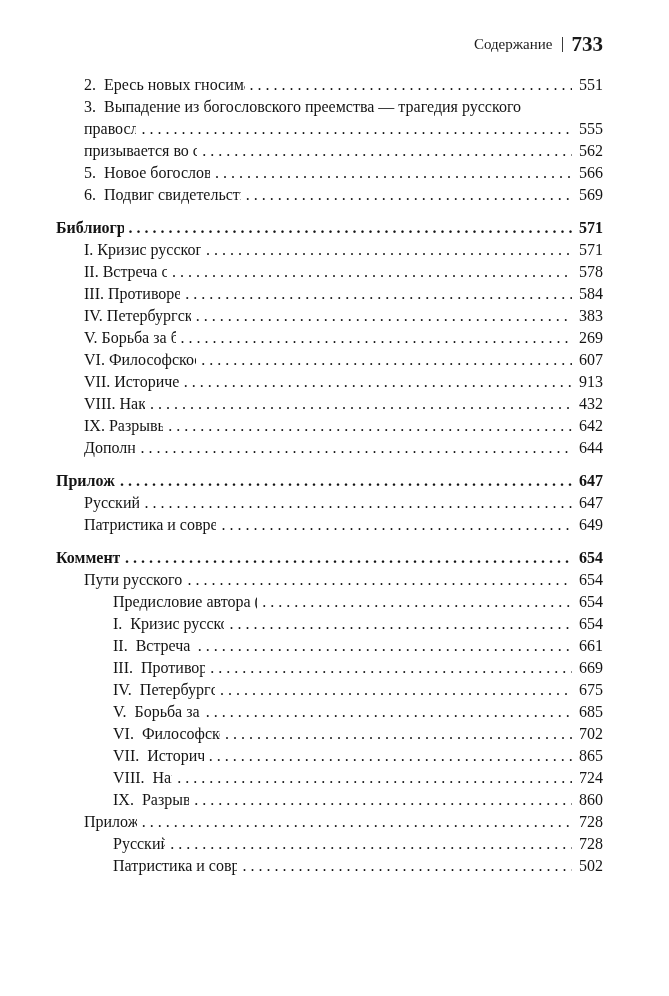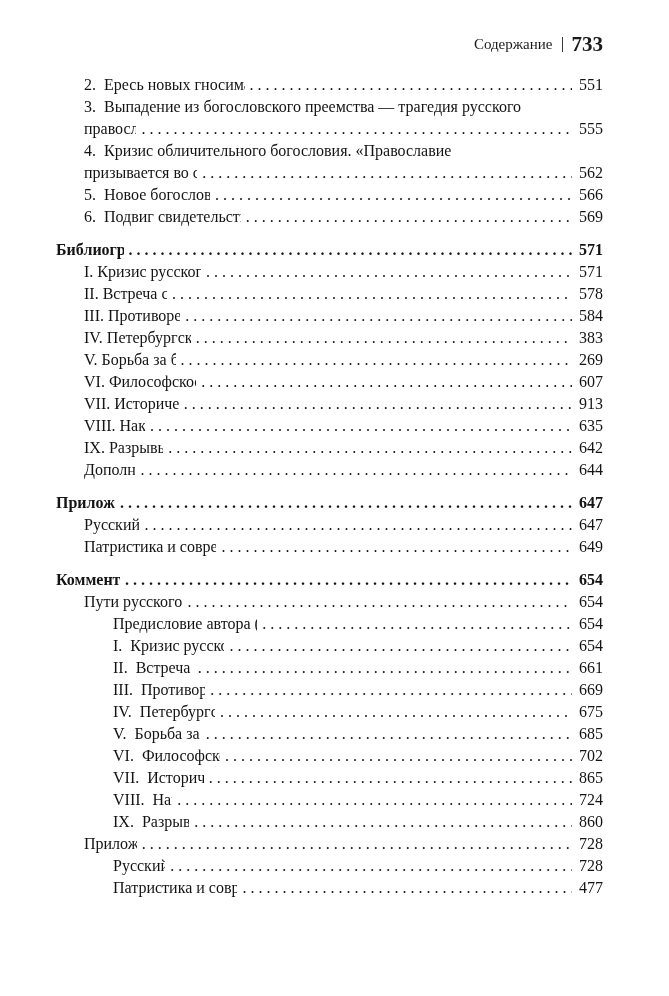--- a/index.html
+++ b/index.html
@@ -82,23 +82,20 @@
       </div>
       <div class="row lvl1">
         <span class="t">3. Выпадение из богословского преемства — трагедия русского</span>
       </div>
       <div class="row lvl1">
         <span class="t">православия</span>
         <span class="leader"></span>
         <span class="pgn">555</span>
       </div>
       <div class="row lvl1">
-        <span class="t">4. Кризис обличительного богословия. «Православие</span>
-      </div>
-      <div class="row lvl1">
         <span class="t">призывается во свидетельство»</span>
         <span class="leader"></span>
         <span class="pgn">562</span>
       </div>
       <div class="row lvl1">
         <span class="t">5. Новое богословское исповедание</span>
         <span class="leader"></span>
         <span class="pgn">566</span>
       </div>
       <div class="row lvl1">
@@ -143,21 +140,21 @@
         <span class="pgn">607</span>
       </div>
       <div class="row lvl1">
         <span class="t">VII. Историческая школа</span>
         <span class="leader"></span>
         <span class="pgn">913</span>
       </div>
       <div class="row lvl1">
         <span class="t">VIII. Накануне</span>
         <span class="leader"></span>
-        <span class="pgn">635</span>
+        <span class="pgn">432</span>
       </div>
       <div class="row lvl1">
         <span class="t">IX. Разрывы и связи</span>
         <span class="leader"></span>
         <span class="pgn">642</span>
       </div>
       <div class="row lvl1">
         <span class="t">Дополнения</span>
         <span class="leader"></span>
         <span class="pgn">644</span>
@@ -245,16 +242,16 @@
         <span class="pgn">728</span>
       </div>
       <div class="row lvl2">
         <span class="t">Русский путь</span>
         <span class="leader"></span>
         <span class="pgn">728</span>
       </div>
       <div class="row lvl2">
         <span class="t">Патристика и современное богословие</span>
         <span class="leader"></span>
-        <span class="pgn">477</span>
+        <span class="pgn">502</span>
       </div>
     </div>
 </div>
 
 </body></html>

